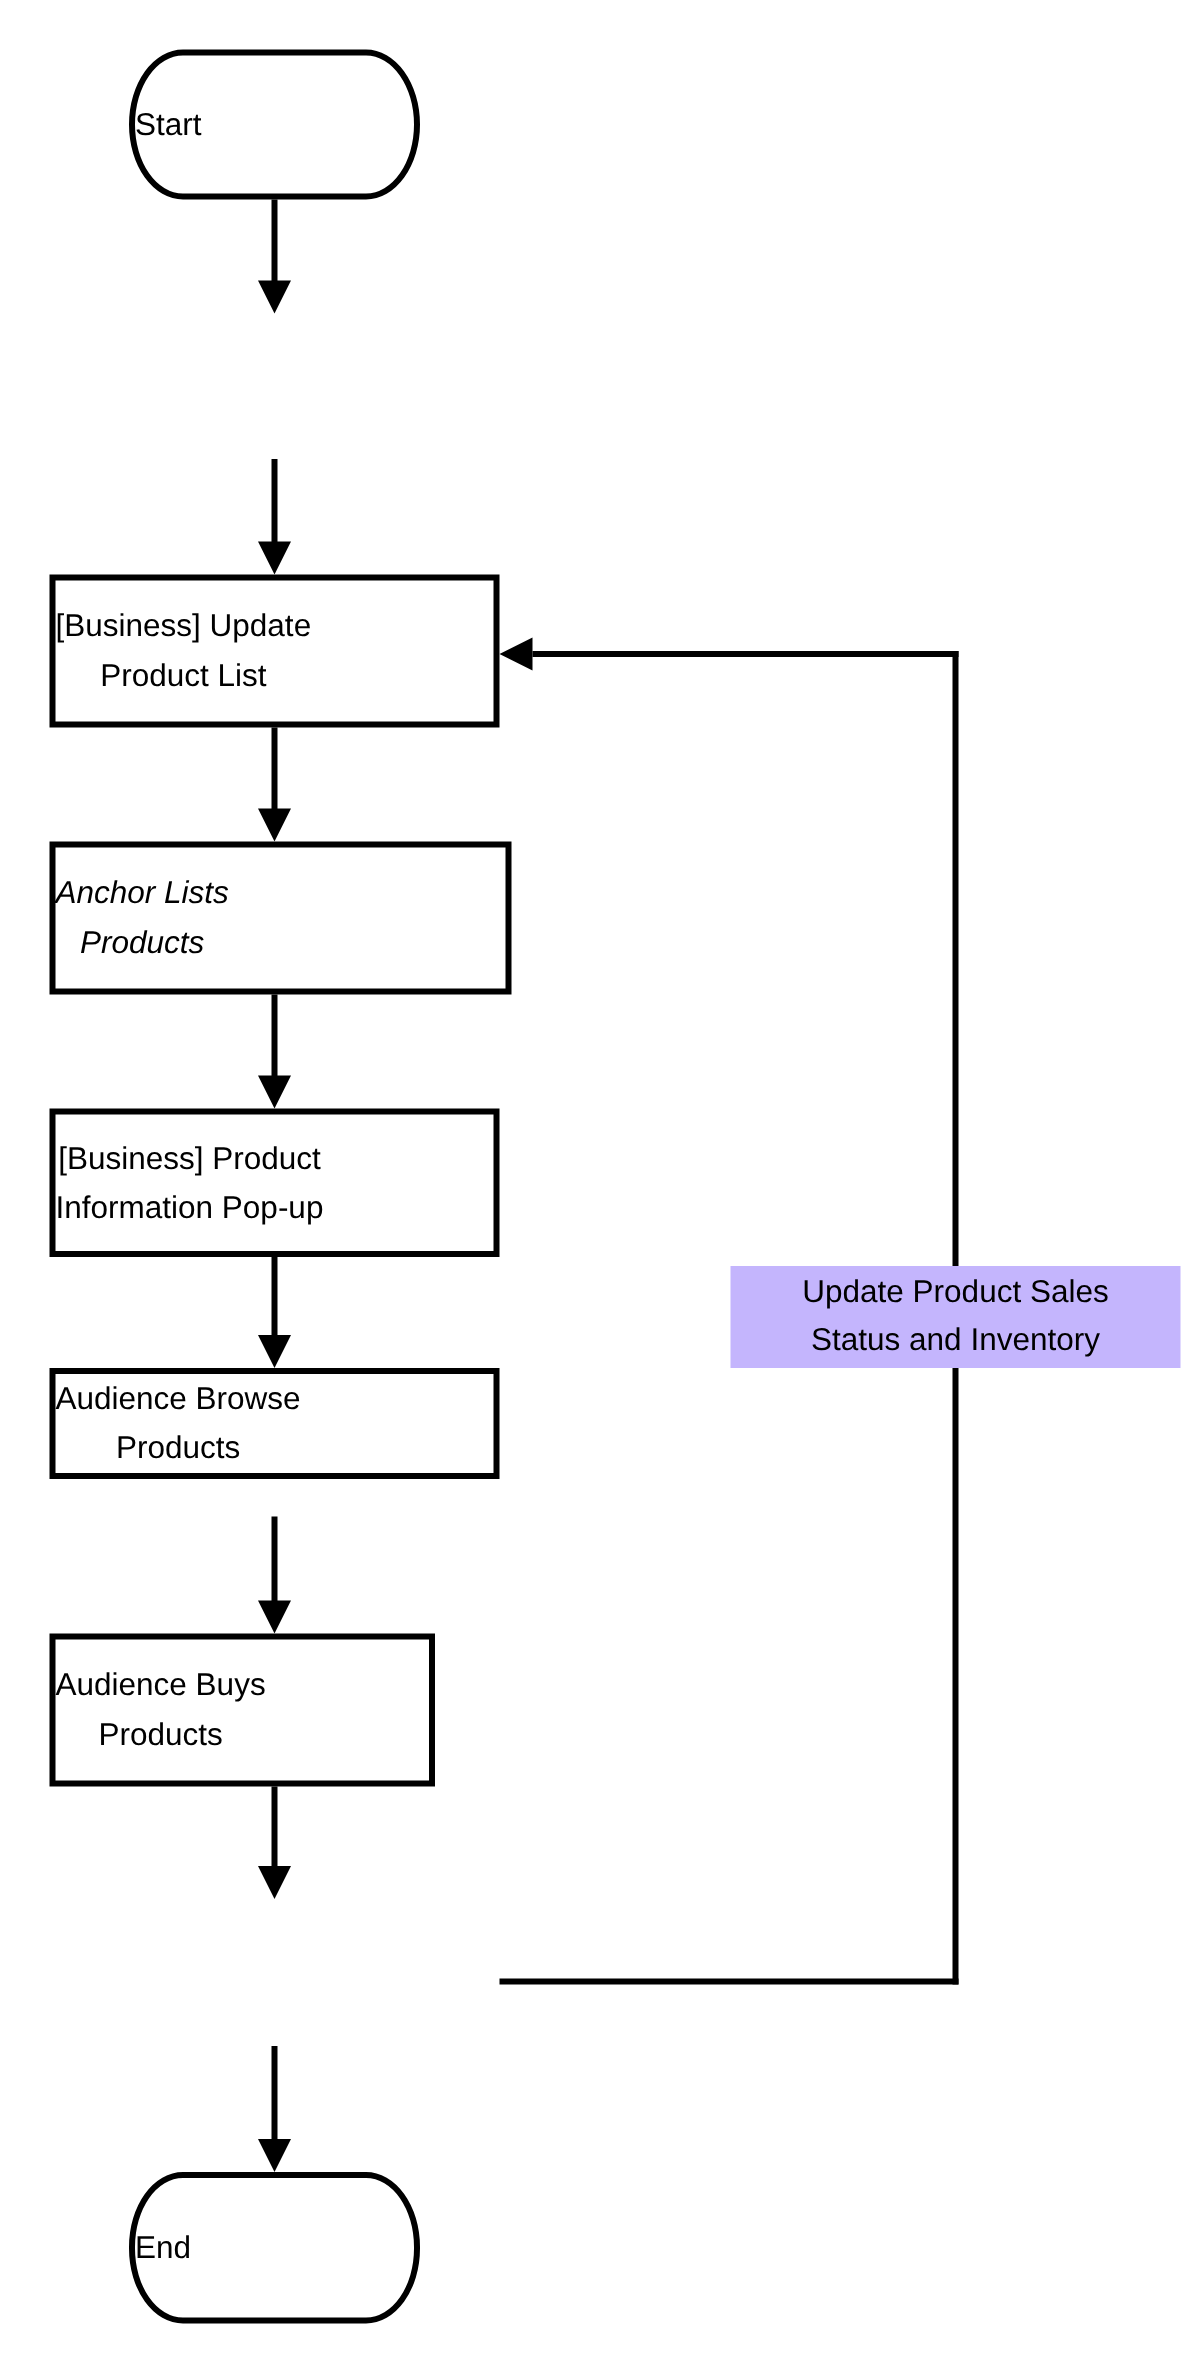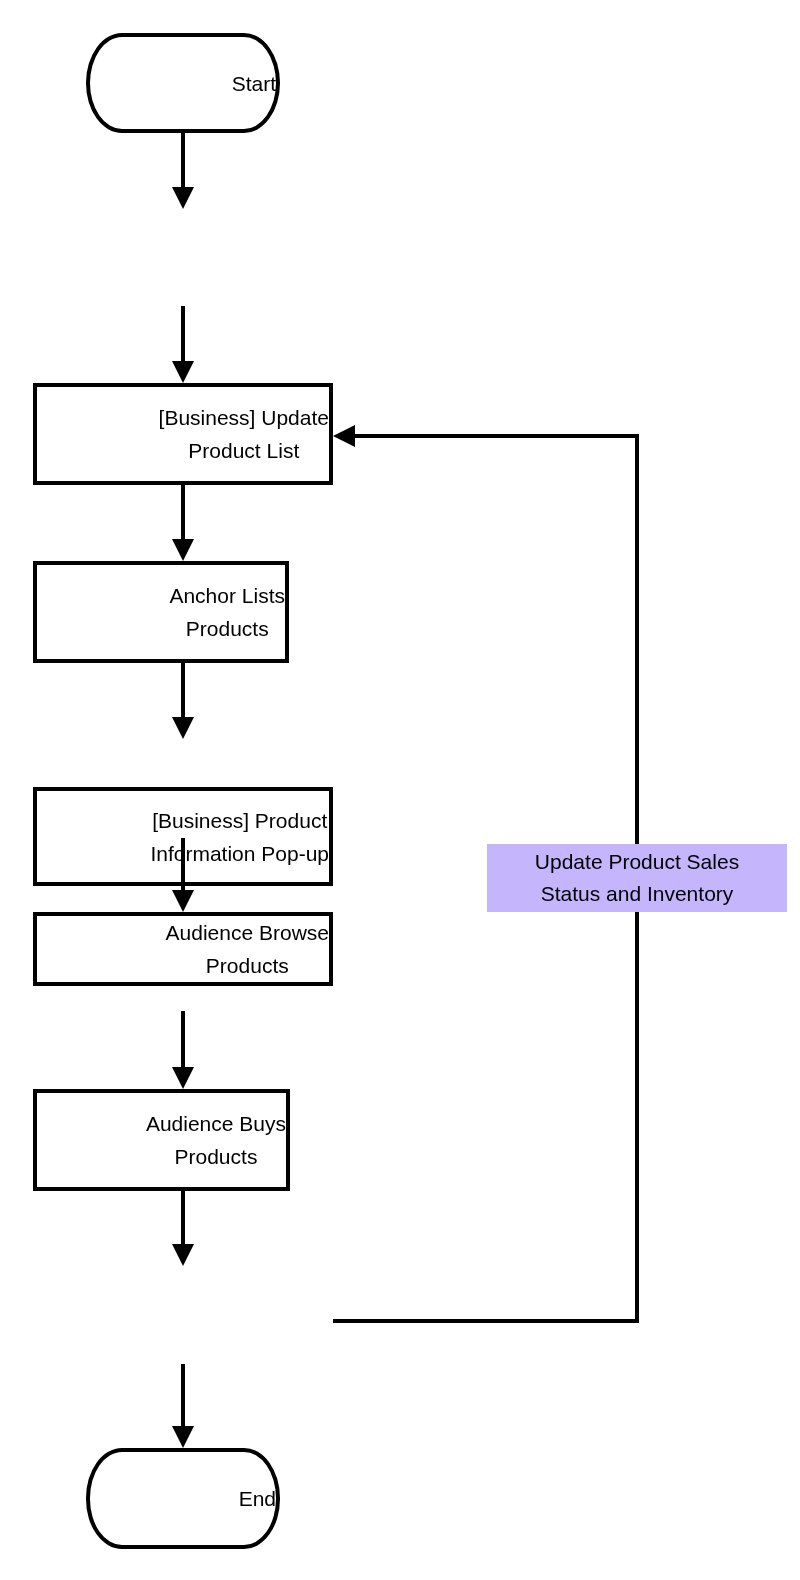--- a/index.html
+++ b/index.html
@@ -17,37 +17,37 @@
     color: #000000;
     overflow: hidden;
   }
   .node {
     position: absolute;
     box-sizing: border-box;
     border: 4px solid #000000;
     background: #ffffff;
     display: flex;
     align-items: center;
-    justify-content: flex-end;
+    justify-content: flex-start;
     text-align: center;
     font-size: 21px;
     line-height: 33px;
   }
   .node .label {
     white-space: pre-line;
   }
   .terminator {
     border-radius: 36px / 50px;
   }
   
   #node-start          { left: 86px;  top: 33px;   width: 194px; height: 100px; }
   #node-anchor-edits   { left: 33px;  top: 209px;  width: 300px; height: 97px;  }
   #node-update-list    { left: 33px;  top: 383px;  width: 300px; height: 102px; }
-  #node-anchor-lists   { left: 33px;  top: 561px;  width: 256px; height: 102px; }
-  #node-info-popup     { left: 33px;  top: 739px;  width: 300px; height: 99px; margin-top: 48px;  }
+  #node-anchor-lists   { left: 33px;  top: 561px;  width: 308px; height: 102px; font-style: italic; }
+  #node-info-popup     { left: 33px;  top: 739px;  width: 300px; height: 99px;  }
   #node-audience-browse{ left: 33px;  top: 912px;  width: 300px; height: 74px;  }
   #node-audience-buys  { left: 33px;  top: 1089px; width: 257px; height: 102px; }
   #node-redirect-pay   { left: 33px;  top: 1266px; width: 300px; height: 98px;  }
   #node-end            { left: 86px;  top: 1448px; width: 194px; height: 101px; }
 
   
   .vline {
     position: absolute;
     width: 4px;
     background: #000000;

